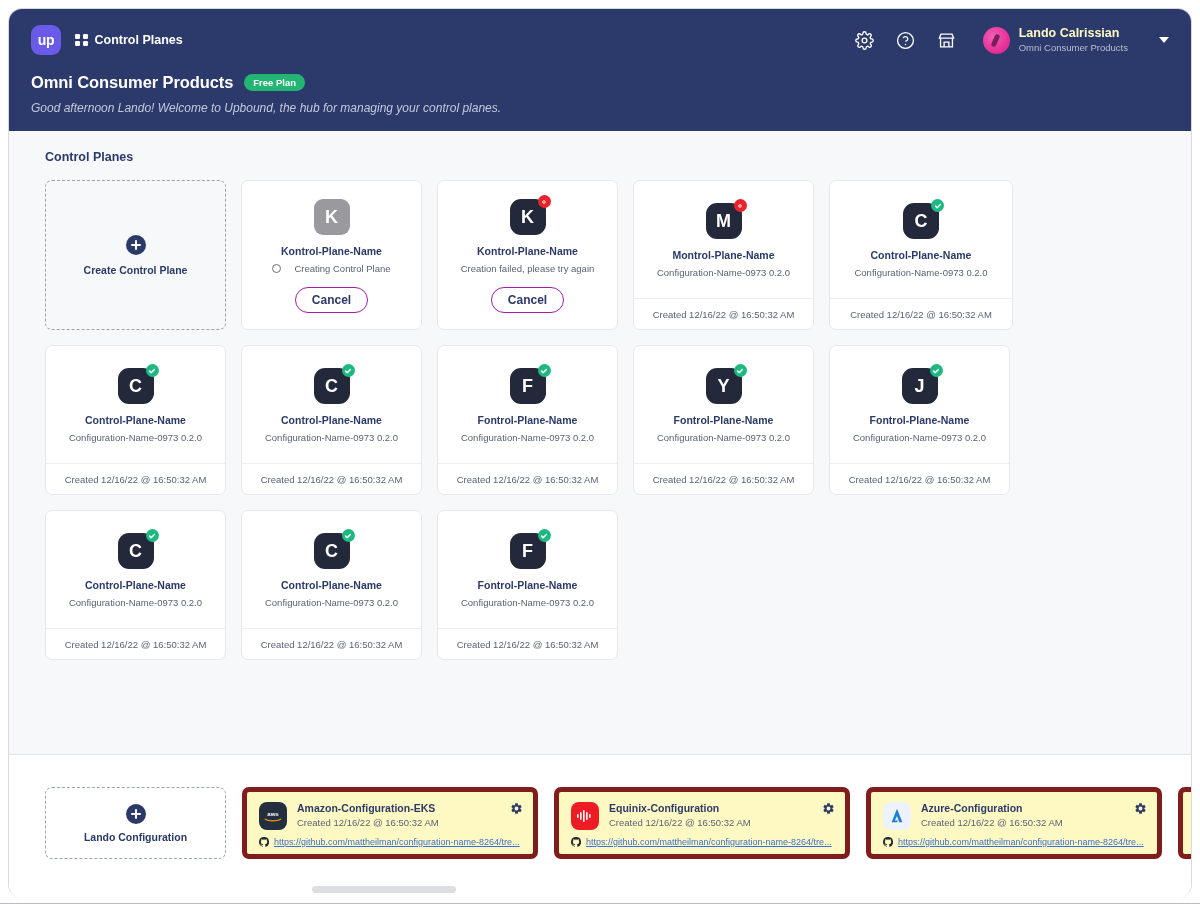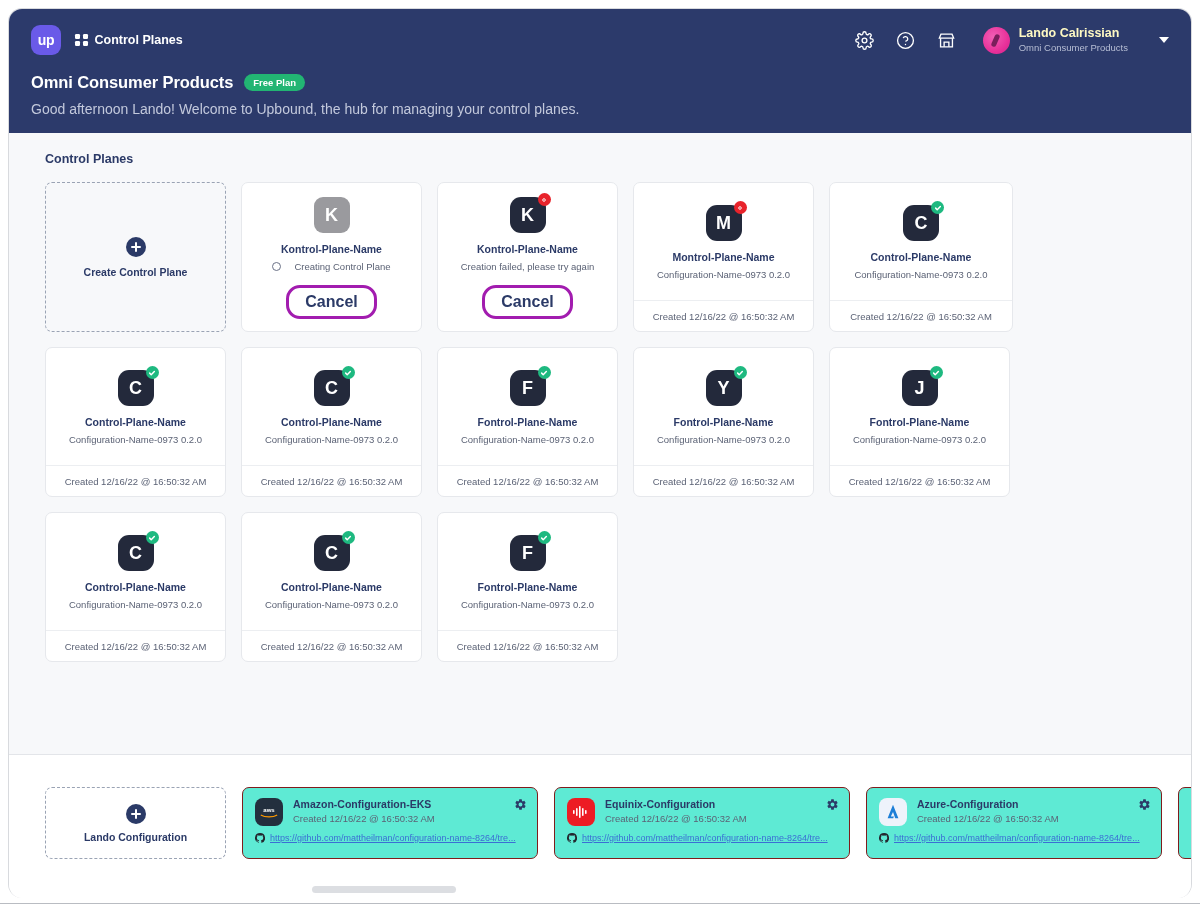--- a/index.html
+++ b/index.html
@@ -93,21 +93,21 @@
     cursor: pointer;
   }
 
   .title-row { display: flex; align-items: center; gap: 11px; margin-top: 16px; }
   .page-title { color: #ffffff; font-size: 16.5px; font-weight: 700; letter-spacing: -0.1px; }
   .plan-badge {
     background: #22b573; color: #ffffff;
     font-size: 9.5px; font-weight: 700;
     padding: 3px 9px; border-radius: 10px;
   }
-  .greeting { color: #c3c9dc; font-size: 14px; margin-top: 9px; }
+  .greeting { color: #c3c9dc; font-size: 12px; margin-top: 9px; font-style: italic; }
 
   
   .body-area {
     flex: 1;
     background: #f7f8fa;
     overflow: hidden;
     position: relative;
   }
   .section-title {
     font-size: 12.5px; font-weight: 700; color: #2b3a67;
@@ -190,25 +190,25 @@
     flex: none;
   }
   .pc-footer {
     border-top: 1px solid #eceef1;
     height: 31px;
     display: flex; align-items: center; justify-content: center;
     font-size: 9.5px; color: #5b6275;
   }
   .cancel-btn {
     margin-top: 11px;
-    border: 3px solid #a21caf;
+    border: 1px solid #a21caf;
     background: #ffffff;
     border-radius: 14px;
     padding: 5px 16px;
-    font-size: 16px; font-weight: 700; color: #2b3a67;
+    font-size: 12px; font-weight: 700; color: #2b3a67;
     font-family: "Liberation Sans", sans-serif;
     cursor: pointer;
   }
 
   
   .config-section {
     flex: none;
     background: #ffffff;
     border-top: 1px solid #e3e5e9;
     padding: 18px 0 0 0;
@@ -225,22 +225,22 @@
   .cfg-create {
     width: 181px; height: 72px;
     border: 1.5px dashed #9aa3b4;
     border-radius: 7px;
     display: flex; flex-direction: column;
     align-items: center; justify-content: center;
     gap: 7px; flex: none; cursor: pointer;
   }
   .cfg-card {
     width: 296px; height: 72px;
-    background: #5eead4;
-    border: 1px solid #7f1d1d;
+    background: #fef9c3;
+    border: 5px solid #7f1d1d;
     border-radius: 7px;
     padding: 10px 12px;
     position: relative;
     flex: none;
     cursor: pointer;
   }
   .cfg-head { display: flex; gap: 10px; align-items: flex-start; }
   .cfg-logo {
     width: 28px; height: 28px; border-radius: 8px;
     flex: none;

